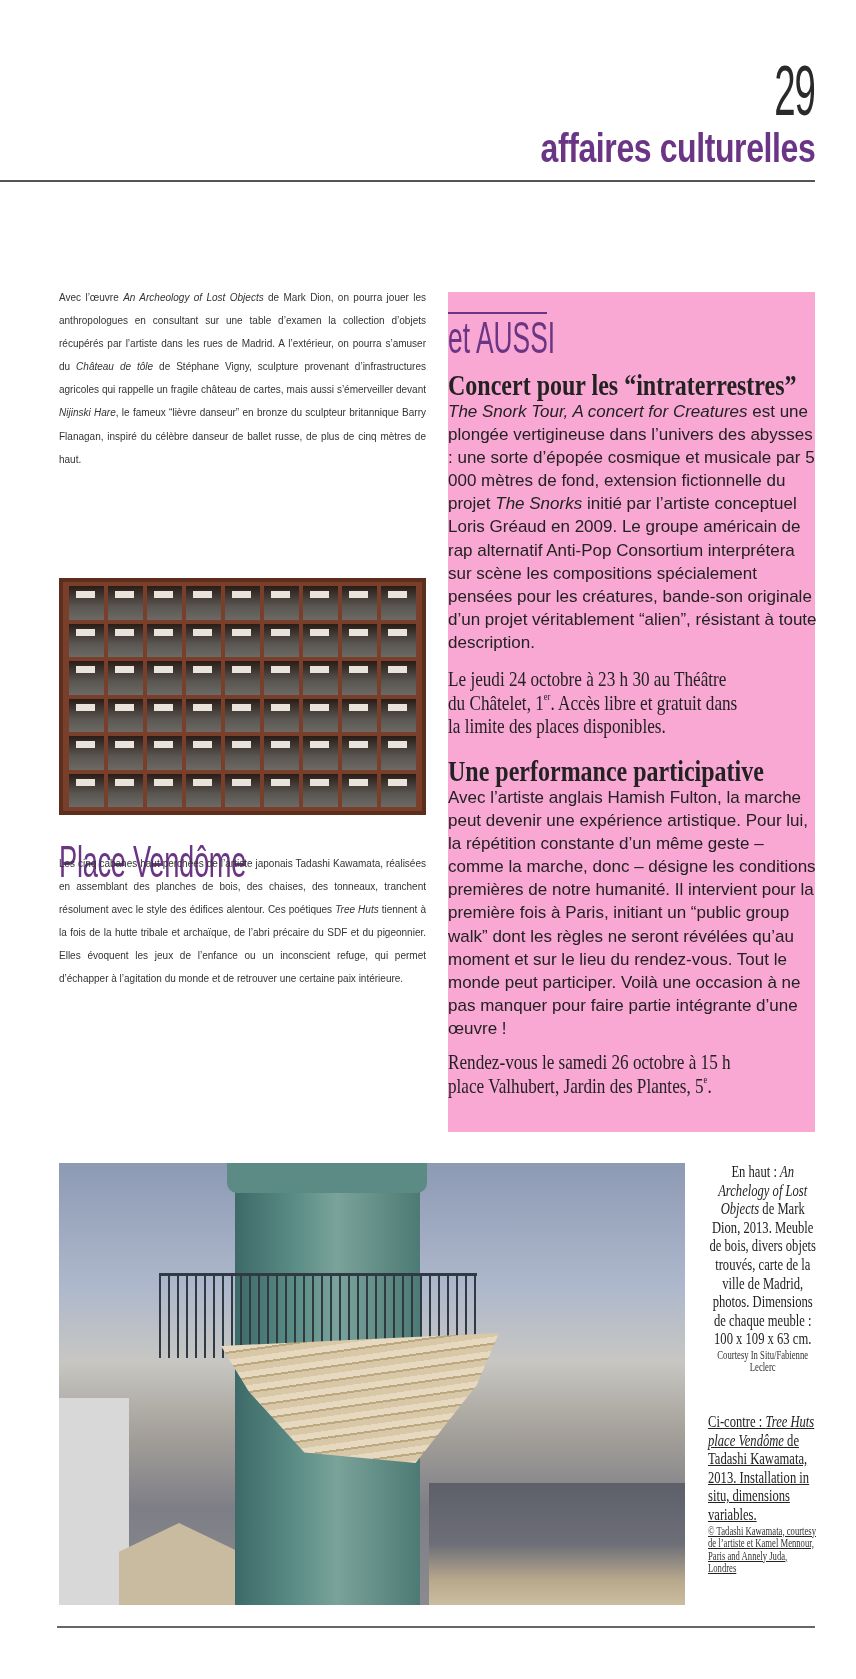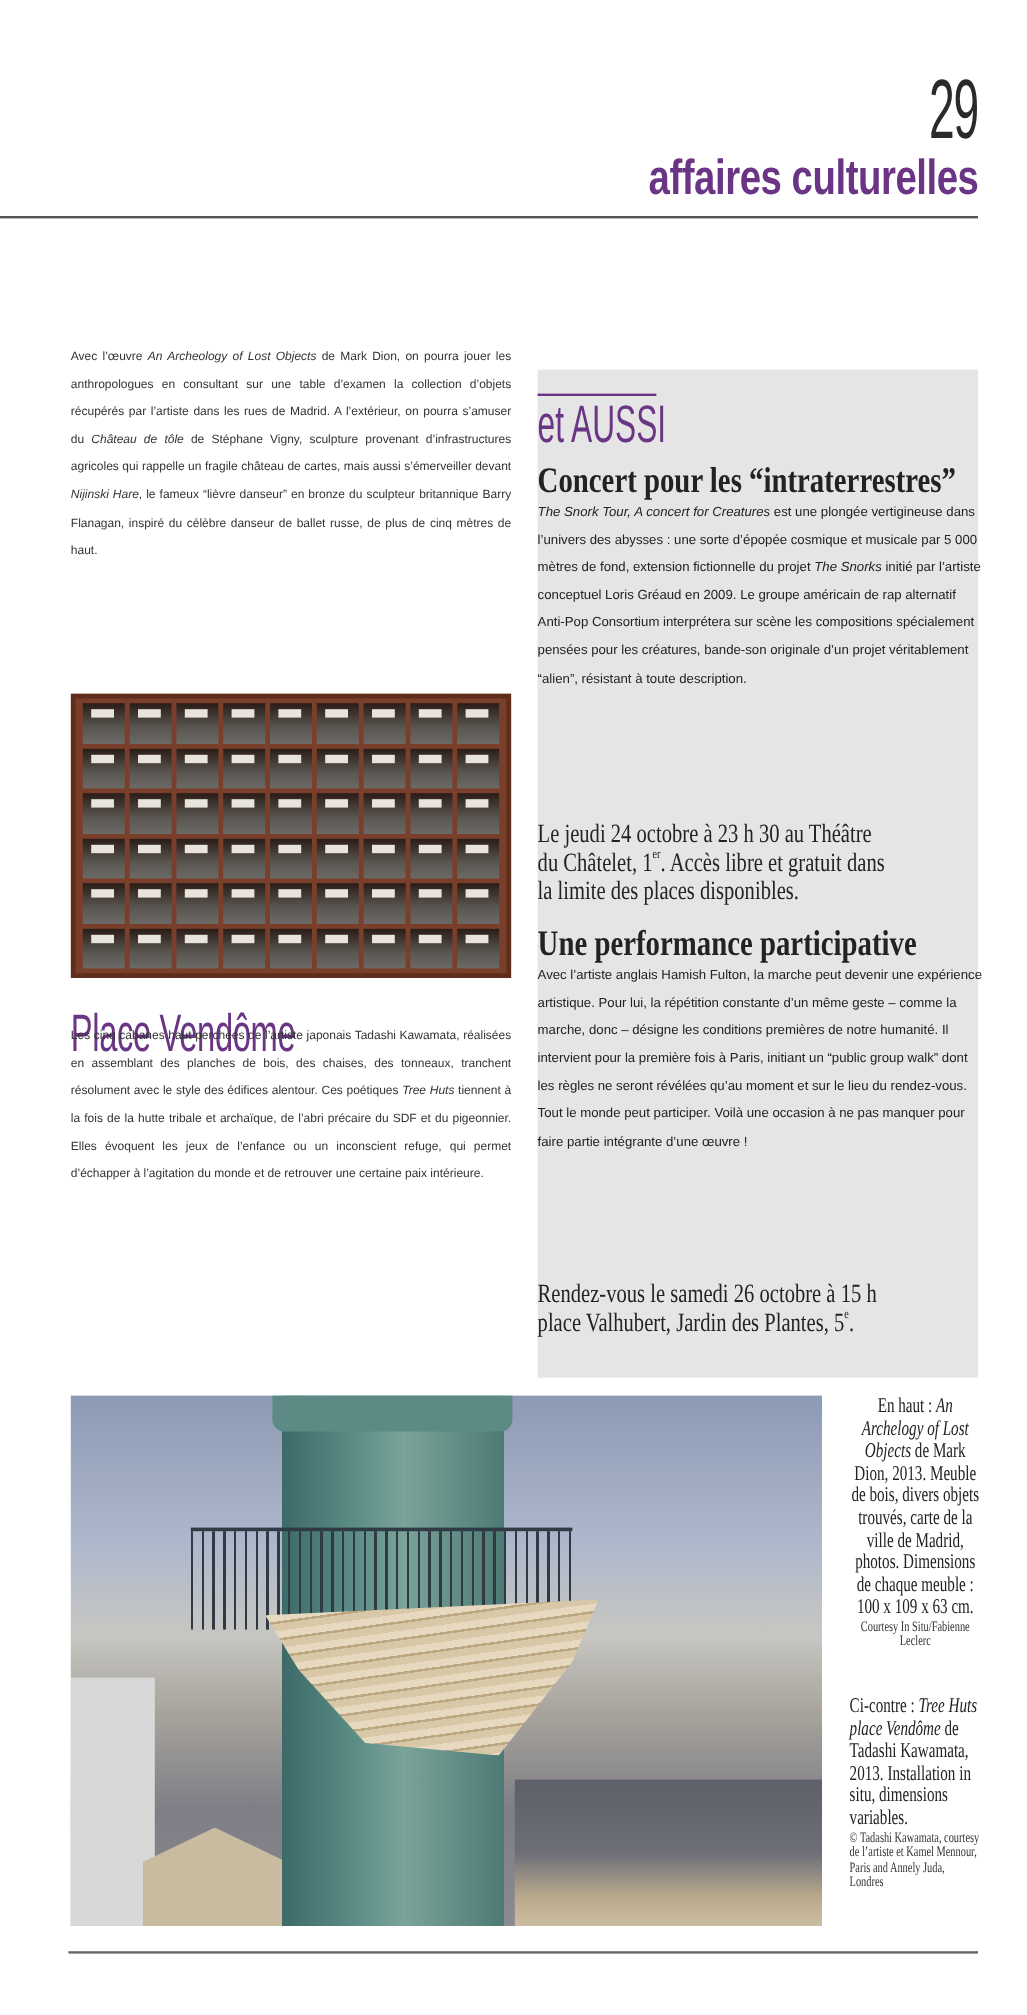--- a/index.html
+++ b/index.html
@@ -46,39 +46,39 @@
   .h-place {
     position: absolute; left: 59px; top: 840px;
     font-family: "Liberation Sans", sans-serif; font-weight: 400;
     font-size: 44px; line-height: 1; color: #6b3585;
     transform: scaleX(0.62); transform-origin: left top; white-space: nowrap;
     letter-spacing: -0.5px;
   }
   .place-text { top: 852px; }
 
   .aside {
-    position: absolute; left: 448px; top: 308px; width: 367px; height: 840px;
-    background: #e5e5e5;
+    position: absolute; left: 448px; top: 292px; width: 367px; height: 840px;
+    background: #f9a8d4;
   }
   .aside-title-rule { position: absolute; left: 0; top: 20px; width: 99px; height: 2px; background: #6b3585; }
   .aside-title {
     position: absolute; left: 0; top: 24px;
     font-family: "Liberation Sans", sans-serif; font-weight: 400;
     font-size: 44px; line-height: 1; color: #6b3585;
     transform: scaleX(0.6); transform-origin: left top; white-space: nowrap;
   }
   .aside-h {
     position: absolute; left: 0;
     font-family: "Liberation Serif", serif; font-weight: 700;
     font-size: 30px; line-height: 1; color: #222;
     transform: scaleX(0.8); transform-origin: left top; white-space: nowrap;
   }
   .aside-body {
     position: absolute; left: 0; width: 372px;
-    font-family: "Liberation Sans", sans-serif; font-size: 11px; line-height: 23.1px; color: #222;
+    font-family: "Liberation Sans", sans-serif; font-size: 17px; line-height: 23.1px; color: #222;
   }
   .aside-info {
     position: absolute; left: 0;
     font-family: "Liberation Serif", serif; font-size: 22px; line-height: 23.5px; color: #222;
     transform: scaleX(0.78); transform-origin: left top; white-space: nowrap;
   }
   .aside-info sup { font-size: 11px; vertical-align: top; line-height: 1; }
 
   .photo-column {
     position: absolute; left: 59px; top: 1163px; width: 626px; height: 442px;
@@ -122,21 +122,21 @@
   .cap-main {
     font-size: 17.5px; line-height: 18.6px;
     transform: scaleX(0.72); transform-origin: left top; width: 152px;
   }
   .cap-main em { font-style: italic; }
   .cap-credit {
     font-size: 12px; line-height: 12.5px; color: #333;
     transform: scaleX(0.72); transform-origin: left top; width: 152px; margin-top: 1px;
   }
   .cap1 { top: 1162px; text-align: center; }
-  .cap2 { top: 1412px; }
+  .cap2 { top: 1412px; text-decoration: underline; }
 </style>
 </head>
 <body>
 
 <div class="page-num">29</div>
 <div class="section-title">affaires culturelles</div>
 <div class="header-rule"></div>
 
 <p class="col-left body-text intro" style="position:absolute;"><span>Avec l’œuvre </span><em>An Archeology of Lost Objects</em><span> de Mark Dion, on pourra jouer les anthropologues en consultant sur une table d’examen la collection d’objets récupérés par l’artiste dans les rues de Madrid. A l’extérieur, on pourra s’amuser du </span><em>Château de tôle</em><span> de Stéphane Vigny, sculpture provenant d’infrastructures agricoles qui rappelle un fragile château de cartes, mais aussi s’émerveiller devant </span><em>Nijinski Hare</em><span>, le fameux “lièvre danseur” en bronze du sculpteur britannique Barry Flanagan, inspiré du célèbre danseur de ballet russe, de plus de cinq mètres de haut.</span></p>
 

